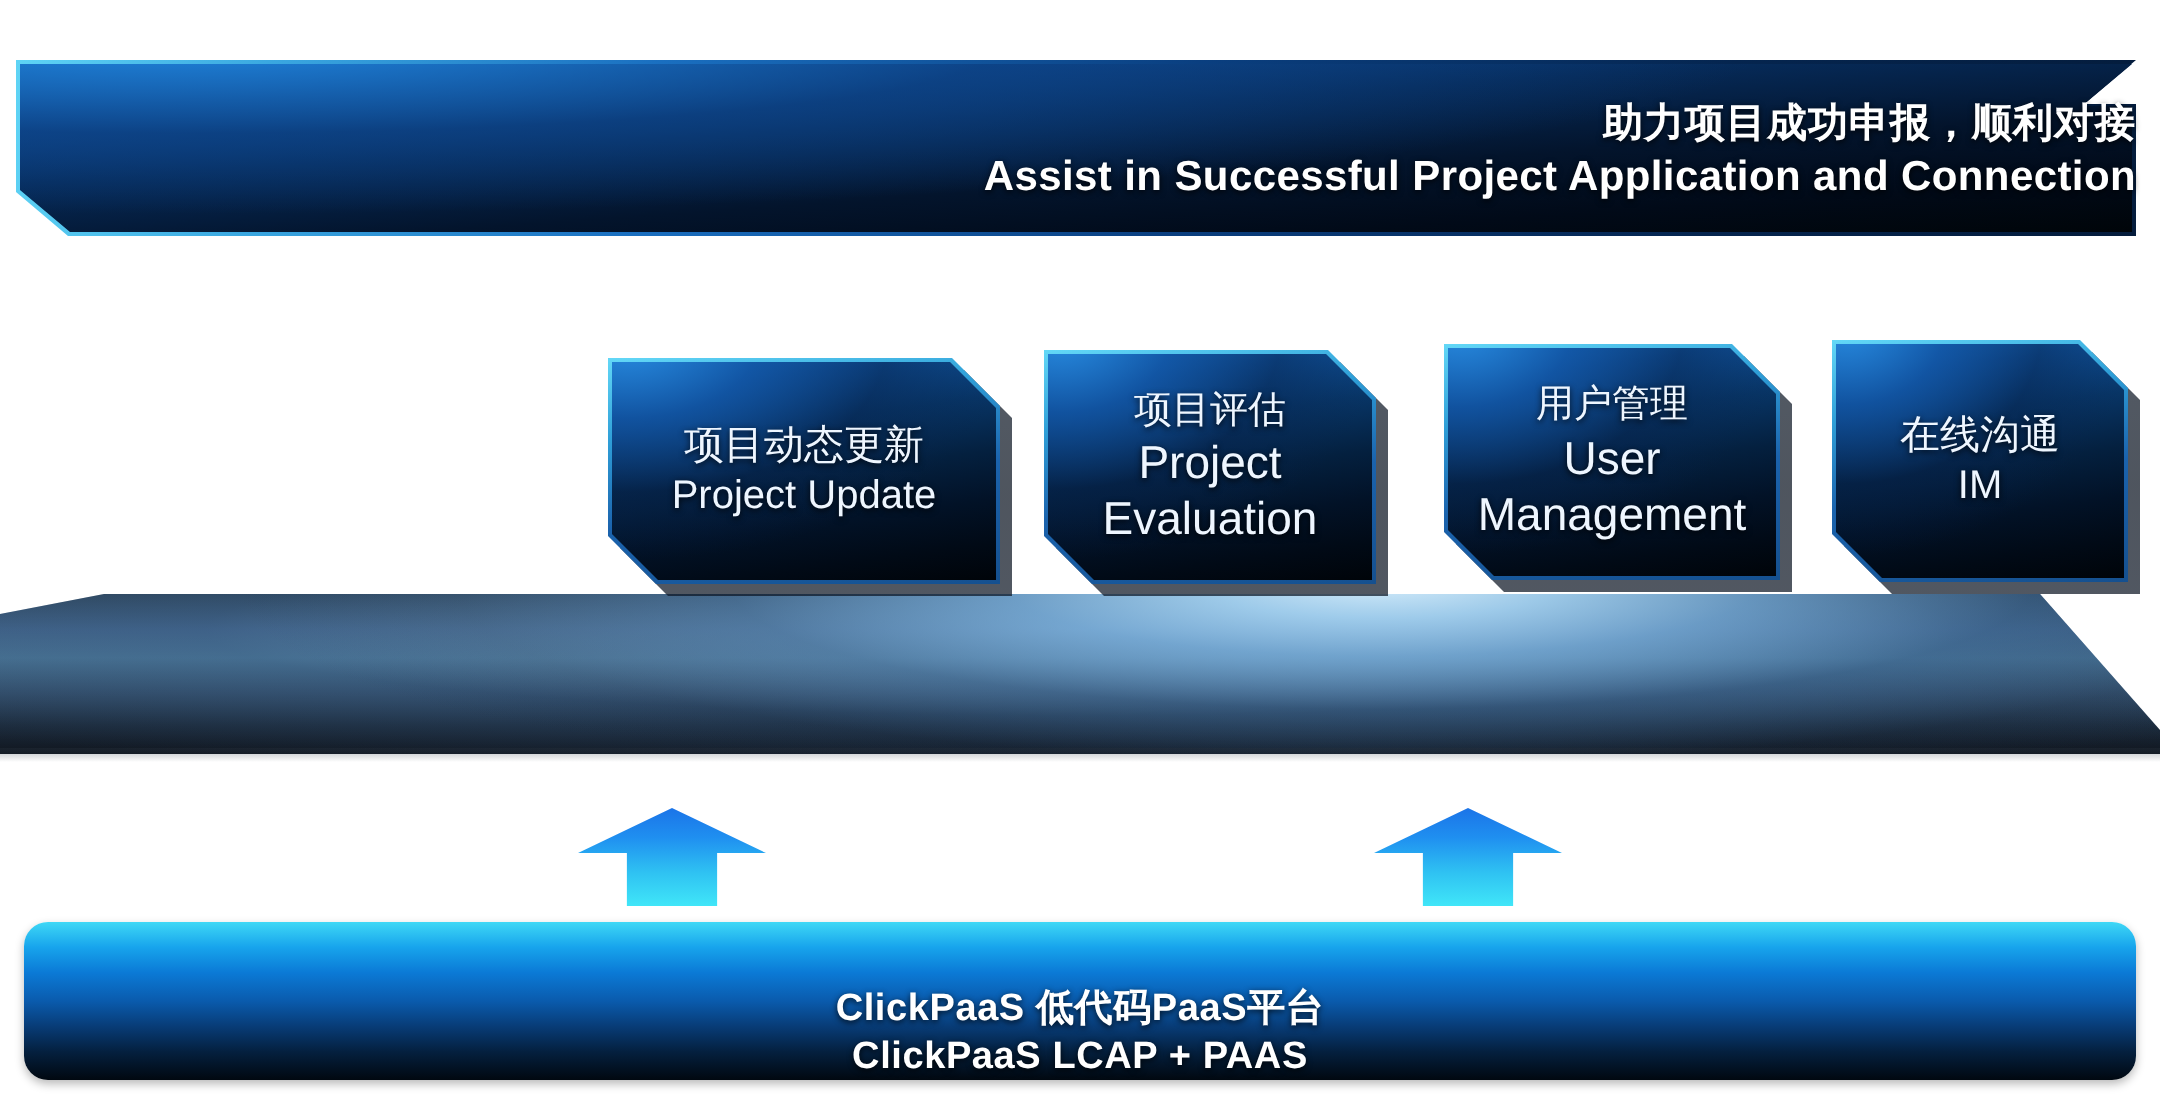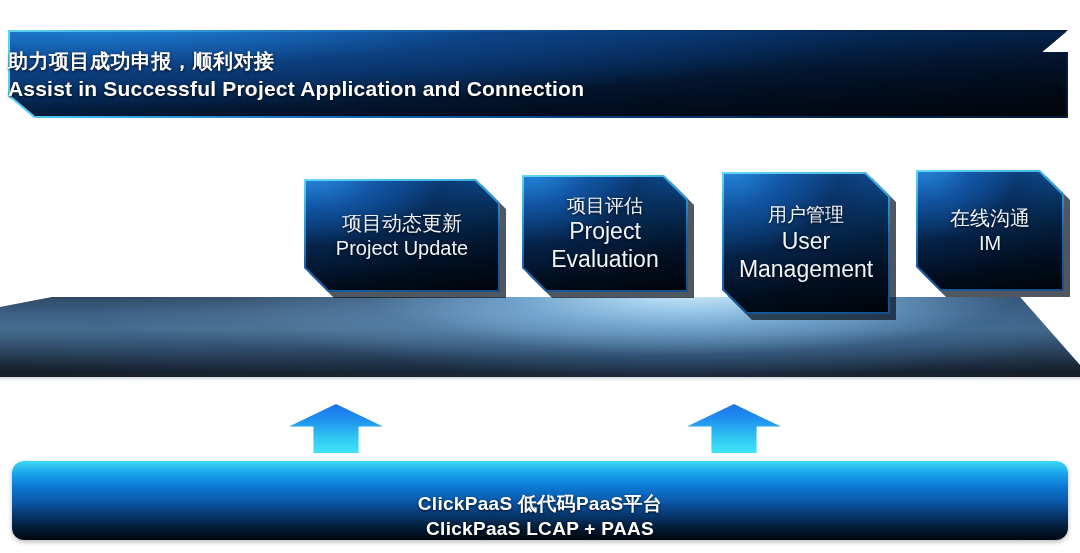--- a/index.html
+++ b/index.html
@@ -24,21 +24,21 @@
   }
   .banner-body{
     position:absolute; left:2px; top:2px; right:2px; bottom:2px;
     background:
       radial-gradient(120% 160% at 8% -10%, rgba(32,132,220,.95) 0%, rgba(14,70,140,.65) 32%, rgba(3,17,38,0) 62%),
       linear-gradient(176deg,#1566ba 0%,#0c4489 16%,#062a58 38%,#03142c 62%,#010a18 82%,#000509 100%);
     clip-path:polygon(27px 0, 100% 0, calc(100% - 25px) 21px, 100% 21px, 100% 100%, 25px 100%, 0 calc(100% - 21px), 0 0);
   }
   .banner-text{
     position:absolute; inset:0; display:flex; flex-direction:column;
-    align-items:flex-start; justify-content:center; gap:2px;
+    align-items:flex-end; justify-content:center; gap:2px;
     color:#ffffff; text-shadow:0 1px 3px rgba(0,0,0,.85);
   }
   .banner-line1{ font-size:20px; font-weight:bold; letter-spacing:.5px; }
   .banner-line2{ font-size:21px; font-weight:bold; letter-spacing:.2px; }
 
   
   .platform{
     position:absolute; left:0px; top:297px; width:1080px; height:80px;
     clip-path:polygon(52px 0, 1020px 0, 1080px 68px, 1080px 80px, 0 80px, 0 10px);
     background:
@@ -135,21 +135,21 @@
     <div class="extrude"></div>
     <div class="frame"></div>
     <div class="face"></div>
     <div class="label three">
       <span class="cn">项目评估</span>
       <span class="en">Project</span>
       <span class="en">Evaluation</span>
     </div>
   </div>
 
-  <div class="box" style="left:722px; top:172px; width:168px; height:142px;padding-left:36px;">
+  <div class="box" style="left:722px; top:172px; width:168px; height:118px;padding-left:36px;">
     <div class="extrude"></div>
     <div class="frame"></div>
     <div class="face"></div>
     <div class="label three">
       <span class="cn">用户管理</span>
       <span class="en">User</span>
       <span class="en">Management</span>
     </div>
   </div>
 

